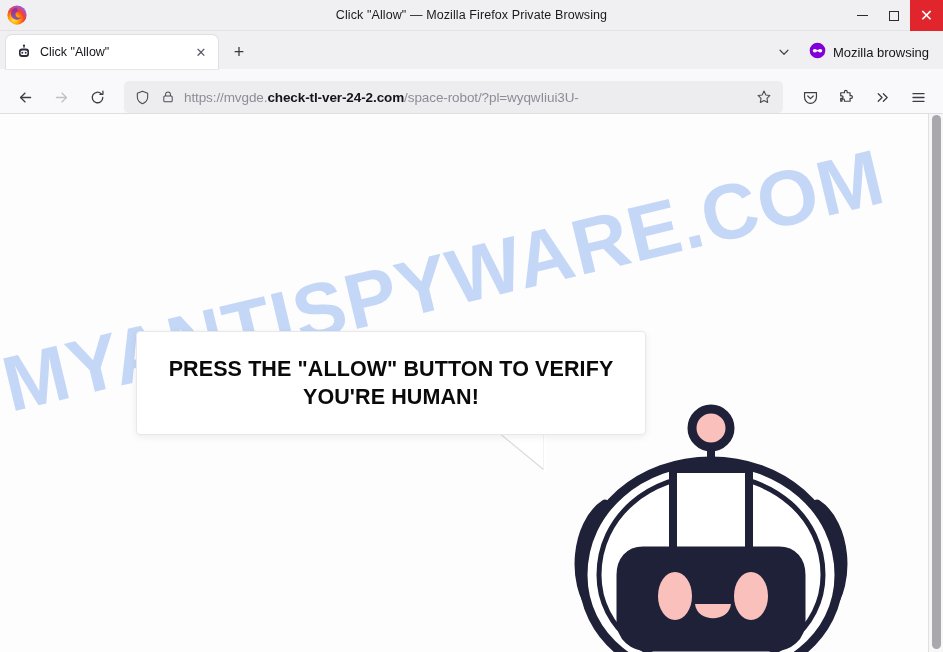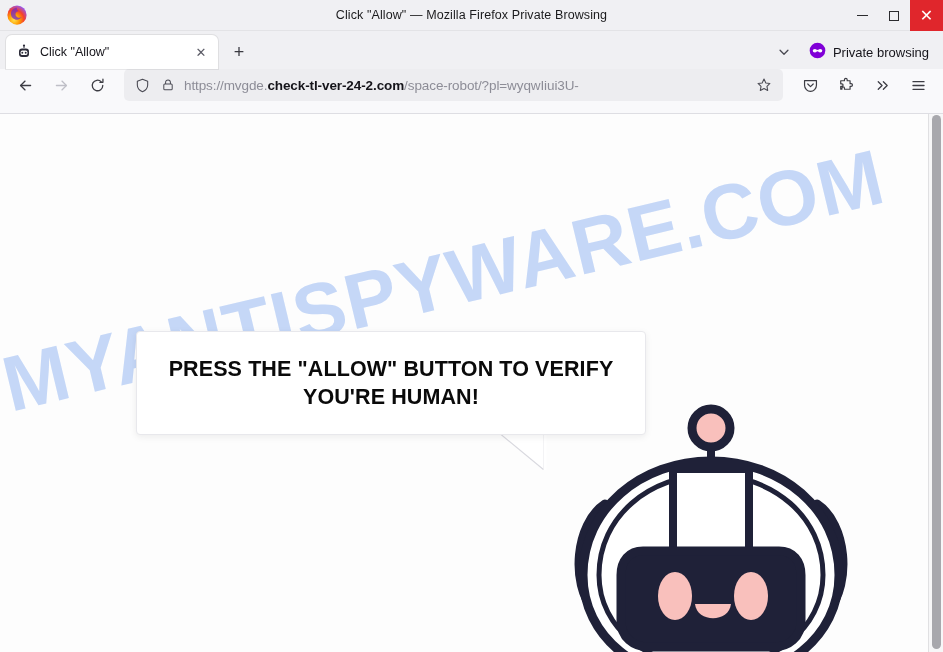--- a/index.html
+++ b/index.html
@@ -146,21 +146,21 @@
     font-size: 13px;
     color: #15141a;
   }
 
   
   .navbar {
     height: 45px;
     background: #f9f9fb;
     border-bottom: 1px solid #dedee3;
     display: flex;
-    align-items: flex-start;
+    align-items: flex-end;
     padding: 0 8px;
     gap: 2px;
   }
   .nav-btn {
     width: 34px; height: 32px;
     display: flex; align-items: center; justify-content: center;
     border-radius: 4px;
     color: #3c3c43;
     flex: none;
   }
@@ -350,21 +350,21 @@
       </div>
       <div class="pb-indicator">
         <span>
           <svg width="17" height="17" viewBox="0 0 20 20">
             <circle cx="10" cy="10" r="9.2" fill="#8000d7"></circle>
             <ellipse cx="6.9" cy="10.2" rx="2.5" ry="2.1" fill="#ffffff"></ellipse>
             <ellipse cx="13.1" cy="10.2" rx="2.5" ry="2.1" fill="#ffffff"></ellipse>
             <rect x="8.6" y="9.3" width="2.8" height="1.7" fill="#ffffff"></rect>
           </svg>
         </span>
-        <span class="pb-label">Private browsing</span>
+        <span class="pb-label">Mozilla browsing</span>
       </div>
     </div>
   </div>
 
   <div class="navbar">
     <div class="nav-btn">
       <svg width="17" height="17" viewBox="0 0 20 20" fill="none" stroke="currentColor" stroke-width="1.5" stroke-linecap="round" stroke-linejoin="round">
         <path d="M16 10 H4.5"></path>
           <path d="M9.5 4.8 L4.2 10 L9.5 15.2"></path>
       </svg>

